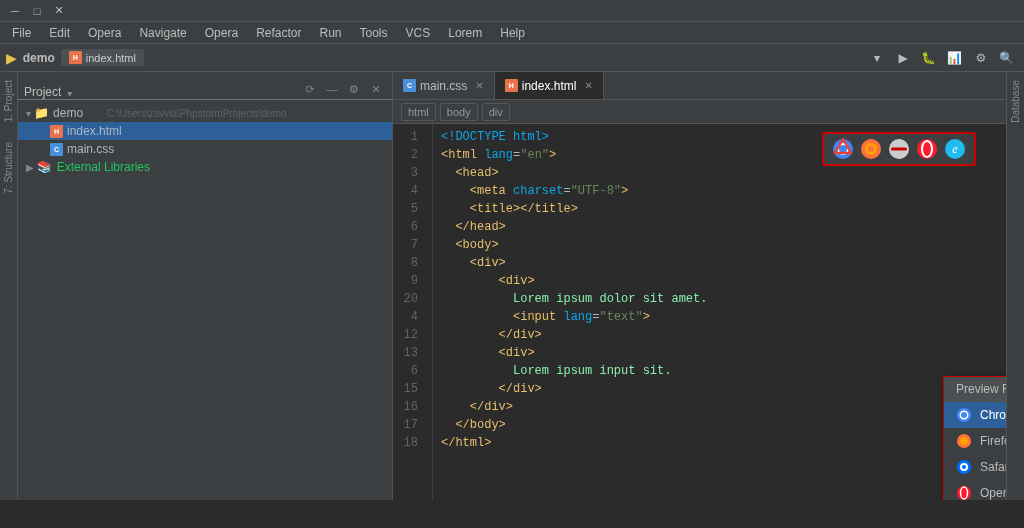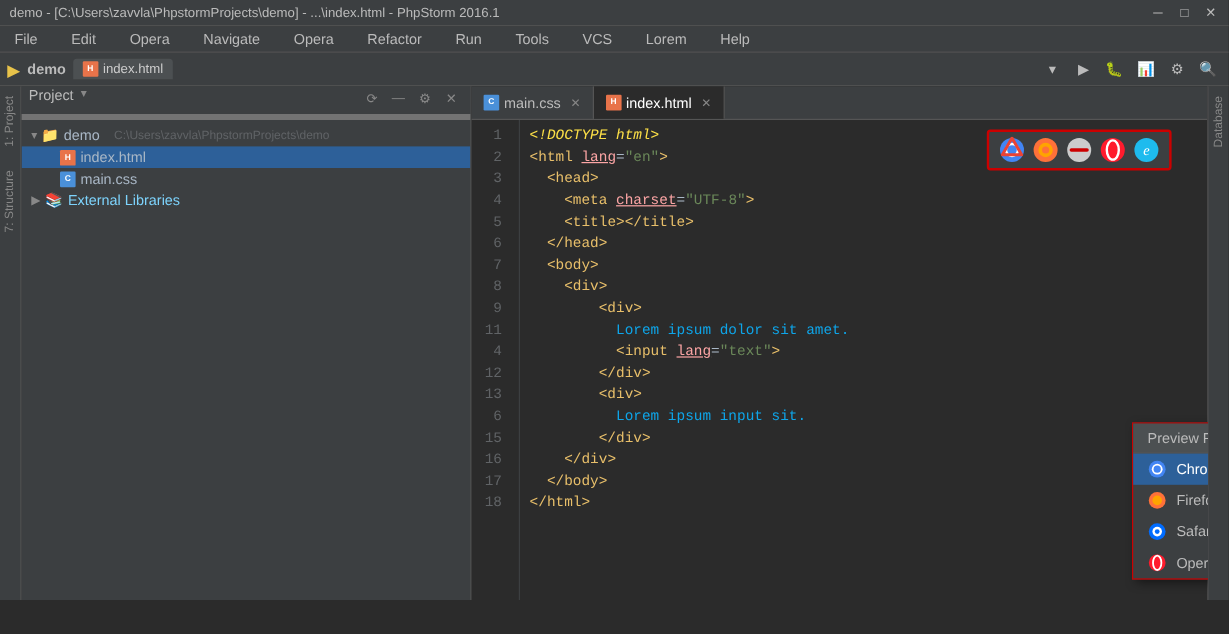--- a/index.html
+++ b/index.html
@@ -5,70 +5,70 @@
     * { margin: 0; padding: 0; box-sizing: border-box; }
     body { width: 1024px; height: 528px; overflow: hidden; font-family: 'Segoe UI', Arial, sans-serif; font-size: 12px; background: #2b2b2b; color: #a9b7c6; }
 
     
     .title-bar { height: 22px; background: #3c3f41; display: flex; align-items: center; justify-content: space-between; padding: 0 8px; border-bottom: 1px solid #555; }
     .title-bar-text { font-size: 11px; color: #bbb; }
     .title-bar-controls { display: flex; gap: 8px; }
     .title-btn { width: 14px; height: 14px; border: none; background: none; color: #bbb; cursor: pointer; font-size: 11px; display: flex; align-items: center; justify-content: center; }
 
     
-    .menu-bar { height: 22px; background: #3c3f41; display: flex; align-items: center; padding: 0 4px; border-bottom: 1px solid #555; gap: 12px; }
+    .menu-bar { height: 22px; background: #3c3f41; display: flex; align-items: center; padding: 0 4px; border-bottom: 1px solid #555; gap: 2px; }
     .menu-item { padding: 2px 8px; font-size: 12px; color: #bbb; cursor: pointer; border-radius: 2px; }
     .project-label { font-size: 12px; color: #bbb; font-weight: bold; margin-right: 4px; }
     .file-tab { display: flex; align-items: center; gap: 4px; padding: 2px 8px; background: #4c5052; border-radius: 3px 3px 0 0; font-size: 11px; color: #ccc; cursor: pointer; }
     .toolbar-right { margin-left: auto; display: flex; align-items: center; gap: 4px; }
     .toolbar-btn { width: 22px; height: 22px; display: flex; align-items: center; justify-content: center; color: #bbb; cursor: pointer; font-size: 12px; border-radius: 2px; }
 
     
     .main-layout { display: flex; height: calc(528px - 22px - 22px - 28px - 28px); }
 
     
     .left-panel { width: 375px; background: #3c3f41; border-right: 1px solid #555; display: flex; flex-direction: column; }
-    .panel-toolbar { height: 28px; background: #3c3f41; display: flex; align-items: flex-start; padding: 0 6px; border-bottom: 5px solid #737373; gap: 2px; }
+    .panel-toolbar { height: 28px; background: #3c3f41; display: flex; align-items: flex-end; padding: 0 6px; border-bottom: 1px solid #737373; gap: 2px; }
     .panel-toolbar-label { font-size: 12px; color: #bbb; margin-right: 4px; }
     .panel-btn { width: 20px; height: 20px; display: flex; align-items: center; justify-content: center; color: #888; cursor: pointer; font-size: 11px; }
 
     .tree { padding: 4px 0; flex: 1; overflow-y: auto; }
     .tree-item { display: flex; align-items: center; padding: 2px 8px; cursor: pointer; gap: 4px; }
     .tree-item.selected { background: #2d6099; }
     .tree-item .icon { width: 14px; height: 14px; display: flex; align-items: center; justify-content: center; }
     .folder-icon { color: #e8c34a; font-size: 12px; }
     .html-icon { width: 13px; height: 13px; background: #e8734a; border-radius: 1px; font-size: 7px; color: white; display: flex; align-items: center; justify-content: center; font-weight: bold; }
     .css-icon { width: 13px; height: 13px; background: #4a90d9; border-radius: 1px; font-size: 7px; color: white; display: flex; align-items: center; justify-content: center; font-weight: bold; }
     .tree-label { font-size: 12px; }
     .tree-arrow { font-size: 10px; color: #888; }
-    .ext-libraries { color: #7dd3fc; }
+    .ext-libraries { color: #22c55e; }
 
     
     .editor-area { flex: 1; display: flex; flex-direction: column; background: #2b2b2b; position: relative; }
 
     
     .editor-tab-bar { height: 28px; background: #3c3f41; display: flex; align-items: center; border-bottom: 1px solid #555; }
     .editor-tab { display: flex; align-items: center; gap: 4px; padding: 4px 10px; font-size: 12px; color: #bbb; cursor: pointer; border-right: 1px solid #555; height: 100%; }
     .editor-tab.active { background: #2b2b2b; color: #fff; }
     .editor-tab .close-btn { color: #888; font-size: 10px; margin-left: 4px; }
 
     
     .breadcrumb { height: 24px; background: #3c3f41; display: flex; align-items: center; padding: 0 8px; border-bottom: 1px solid #555; gap: 4px; }
     .breadcrumb-item { font-size: 11px; color: #8a9aaa; padding: 2px 6px; border: 1px solid #555; border-radius: 2px; cursor: pointer; }
 
     
     .code-area { flex: 1; overflow-y: auto; position: relative; display: flex; }
     .line-numbers { width: 40px; background: #2b2b2b; color: #606366; font-size: 12px; font-family: 'Courier New', monospace; padding: 4px 0; text-align: right; padding-right: 8px; border-right: 1px solid #3c3f41; user-select: none; }
     .line-number { height: 18px; display: flex; align-items: center; justify-content: flex-end; padding-right: 6px; }
     .code-content { flex: 1; padding: 4px 8px; font-size: 12px; font-family: 'Courier New', monospace; line-height: 18px; white-space: pre; position: relative; }
     .tag { color: #e8bf6a; }
-    .attr { color: #fca5a5; text-decoration: underline; }
+    .attr { color: #0ea5e9; }
     .val { color: #6a8759; }
-    .text { color: #0ea5e9; }
-    .doctype { color: #fde047; font-style: italic; }
+    .text { color: #86efac; }
+    .doctype { color: #0ea5e9; }
 
     
     .browser-icons { position: absolute; top: 8px; right: 30px; display: flex; align-items: center; gap: 6px; padding: 4px 8px; border: 2px solid #cc0000; border-radius: 3px; background: #3c3f41; z-index: 10; }
     .browser-icon { width: 22px; height: 22px; border-radius: 50%; display: flex; align-items: center; justify-content: center; font-size: 14px; cursor: pointer; }
 
     
     .context-menu { position: absolute; top: 252px; left: 550px; width: 180px; background: #3c3f41; border: 1px solid #666; box-shadow: 3px 3px 8px rgba(0,0,0,0.5); z-index: 100; border: 1px solid #cc0000; }
     .context-menu-header { padding: 5px 12px; background: #4c5052; font-size: 12px; color: #bbb; border-bottom: 1px solid #555; }
     .context-menu-item { display: flex; align-items: center; gap: 8px; padding: 5px 12px; cursor: pointer; font-size: 12px; color: #bbb; }
     .context-menu-item.highlighted { background: #2d6099; color: #fff; }
@@ -81,21 +81,20 @@
     .left-sidebar { width: 18px; background: #3c3f41; border-right: 1px solid #555; display: flex; flex-direction: column; align-items: center; padding-top: 4px; }
     .left-sidebar-label { writing-mode: vertical-rl; transform: rotate(180deg); font-size: 10px; color: #888; margin-top: 4px; }
 
     
     .second-toolbar { height: 28px; background: #3c3f41; display: flex; align-items: center; padding: 0 6px; border-bottom: 1px solid #555; gap: 2px; }
   </style>
 </head>
 <body>
 
 <div class="title-bar">
-  <span class="title-bar-text">demo - [C:\Users\zavvla\PhpstormProjects\demo] - ...\index.html - PhpStorm 2016.1</span>
   <div class="title-bar-controls">
     <button class="title-btn">─</button>
     <button class="title-btn">□</button>
     <button class="title-btn">✕</button>
   </div>
 </div>
 
 <div class="menu-bar">
   <span class="menu-item">File</span>
   <span class="menu-item">Edit</span>
@@ -143,21 +142,21 @@
       <div class="panel-btn">—</div>
       <div class="panel-btn">⚙</div>
       <div class="panel-btn">✕</div>
     </div>
     <div class="tree">
 
       <div class="tree-item">
         <span class="tree-arrow">▾</span>
         <span class="icon folder-icon">📁</span>
         <span class="tree-label">demo</span>
-        <span style="font-size:10px;color:#606366;margin-left:8px;">C:\Users\zavvla\PhpstormProjects\demo</span>
+        <span style="font-size:10px;color:#606366;margin-left:20px;">C:\Users\zavvla\PhpstormProjects\demo</span>
       </div>
 
       <div class="tree-item selected">
         <span style="width:20px;display:inline-block;"></span>
         <div class="html-icon">H</div>
         <span class="tree-label">index.html</span>
       </div>
 
       <div class="tree-item">
         <span style="width:20px;display:inline-block;"></span>
@@ -181,33 +180,38 @@
         <span>main.css</span>
         <span class="close-btn">✕</span>
       </div>
       <div class="editor-tab active">
         <div class="html-icon">H</div>
         <span>index.html</span>
         <span class="close-btn">✕</span>
       </div>
     </div>
 
+    <div class="breadcrumb">
+      <span class="breadcrumb-item">html</span>
+      <span class="breadcrumb-item">body</span>
+      <span class="breadcrumb-item">div</span>
+    </div>
 
     <div class="code-area">
       <div class="line-numbers">
         <div class="line-number">1</div>
         <div class="line-number">2</div>
         <div class="line-number">3</div>
         <div class="line-number">4</div>
         <div class="line-number">5</div>
         <div class="line-number">6</div>
         <div class="line-number">7</div>
         <div class="line-number">8</div>
         <div class="line-number">9</div>
-        <div class="line-number">11</div>
+        <div class="line-number">20</div>
         <div class="line-number">4</div>
         <div class="line-number">12</div>
         <div class="line-number">13</div>
         <div class="line-number">6</div>
         <div class="line-number">15</div>
         <div class="line-number">16</div>
         <div class="line-number">17</div>
         <div class="line-number">18</div>
       </div>
       <div class="code-content"><span class="doctype">&lt;!DOCTYPE html&gt;</span>

